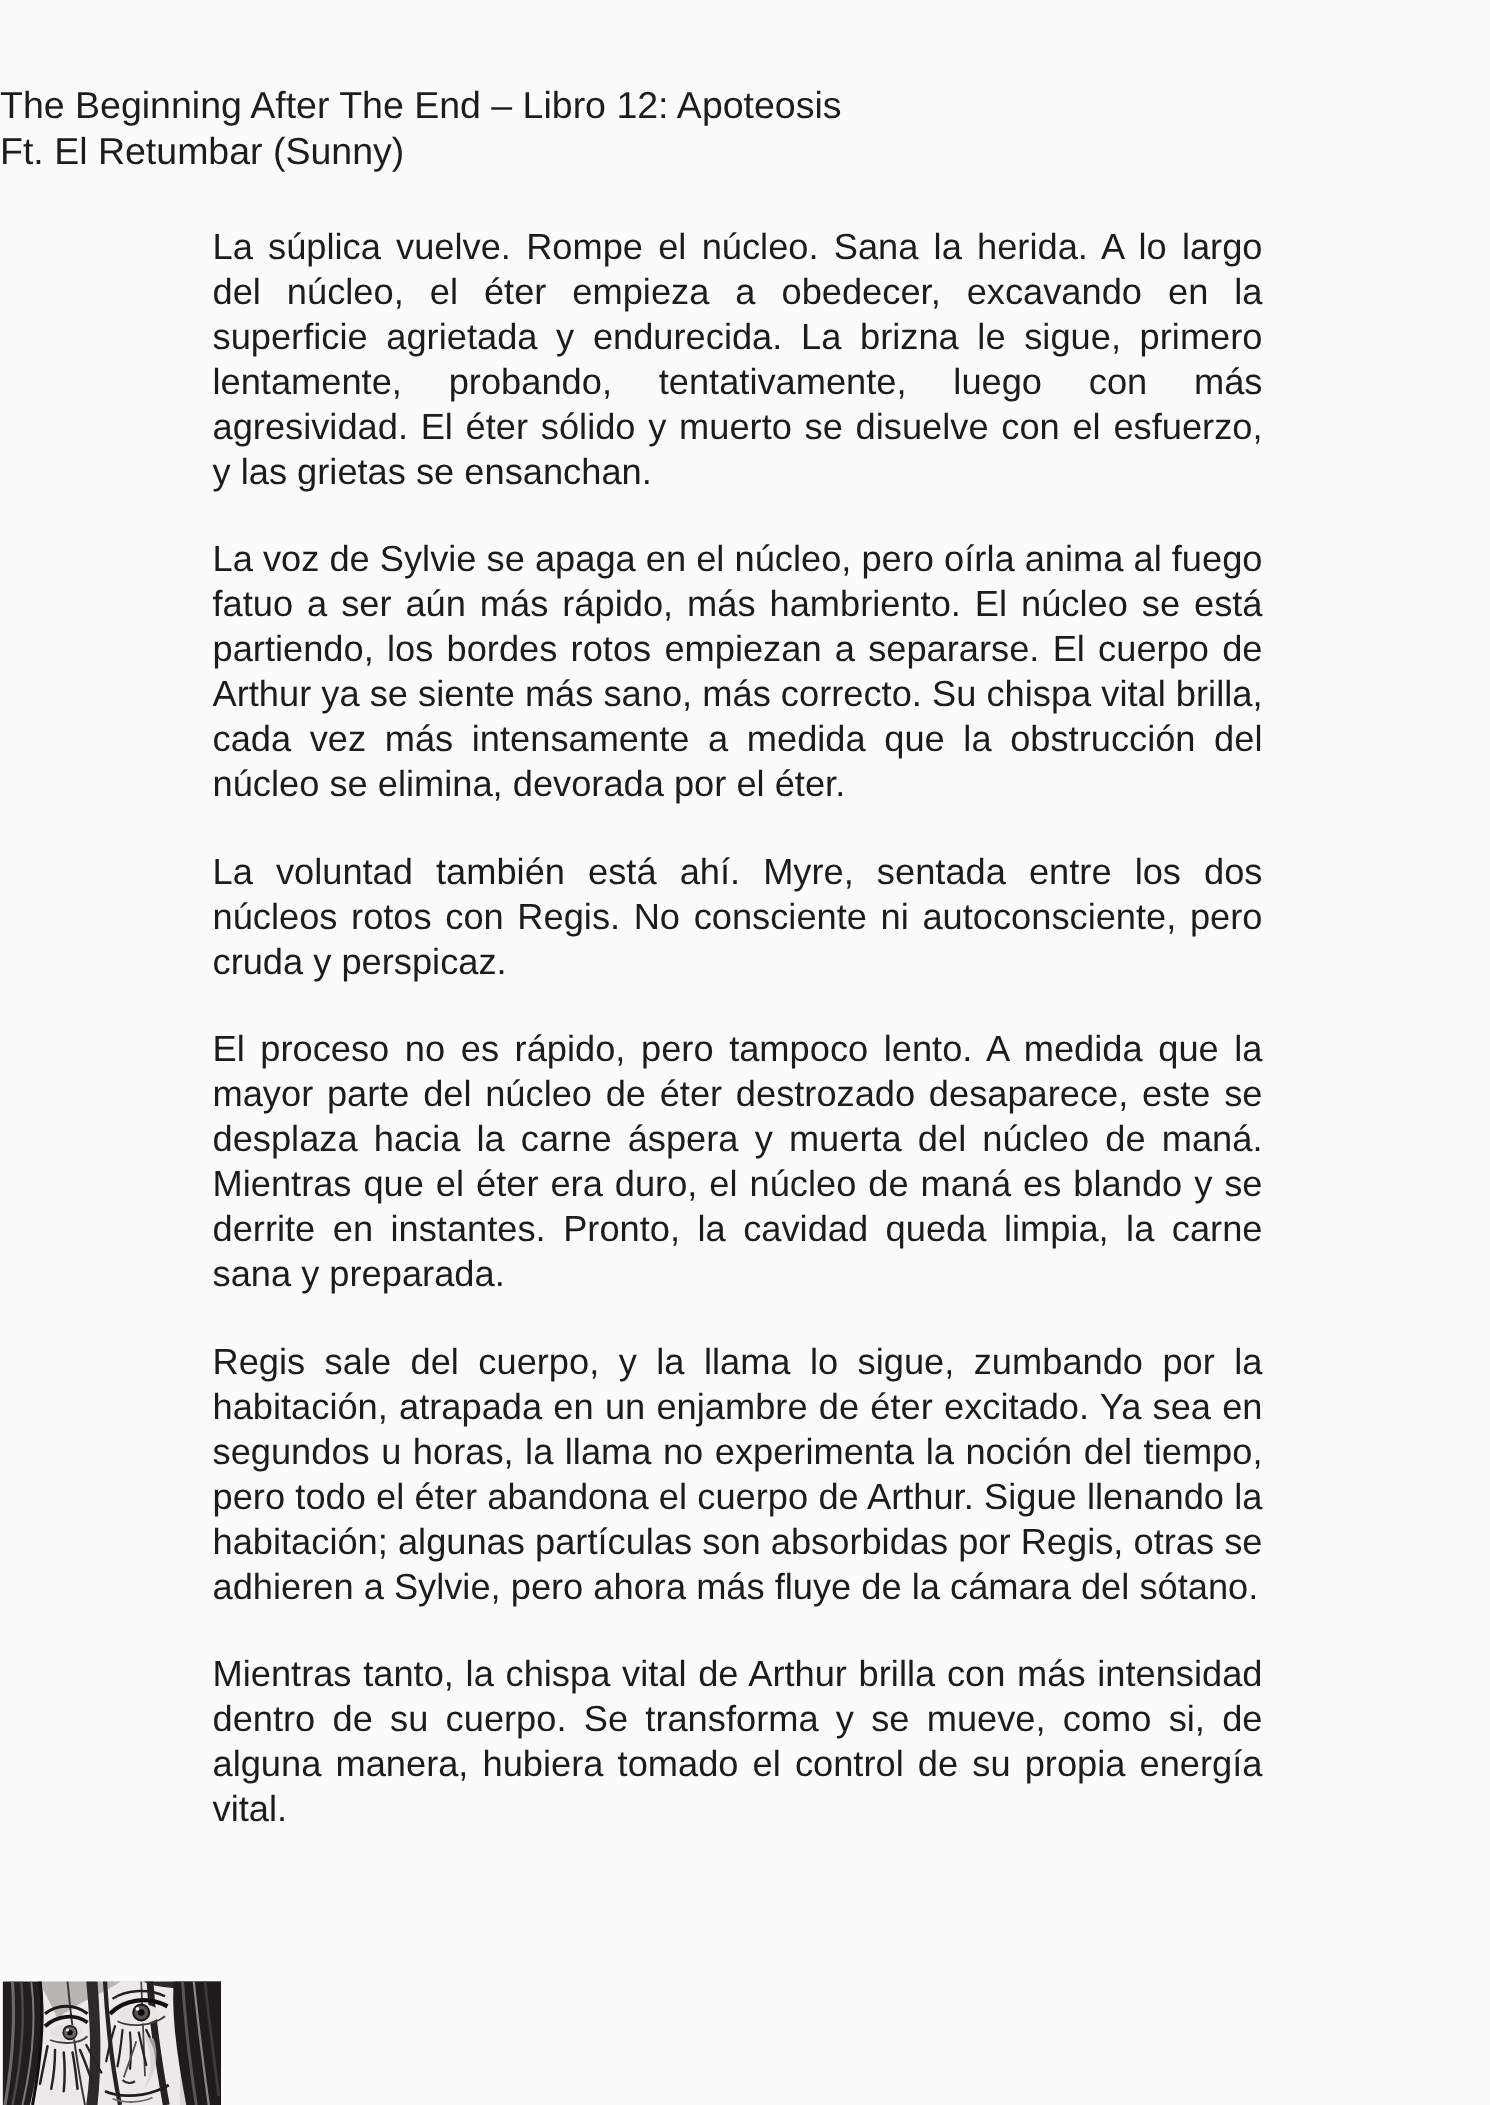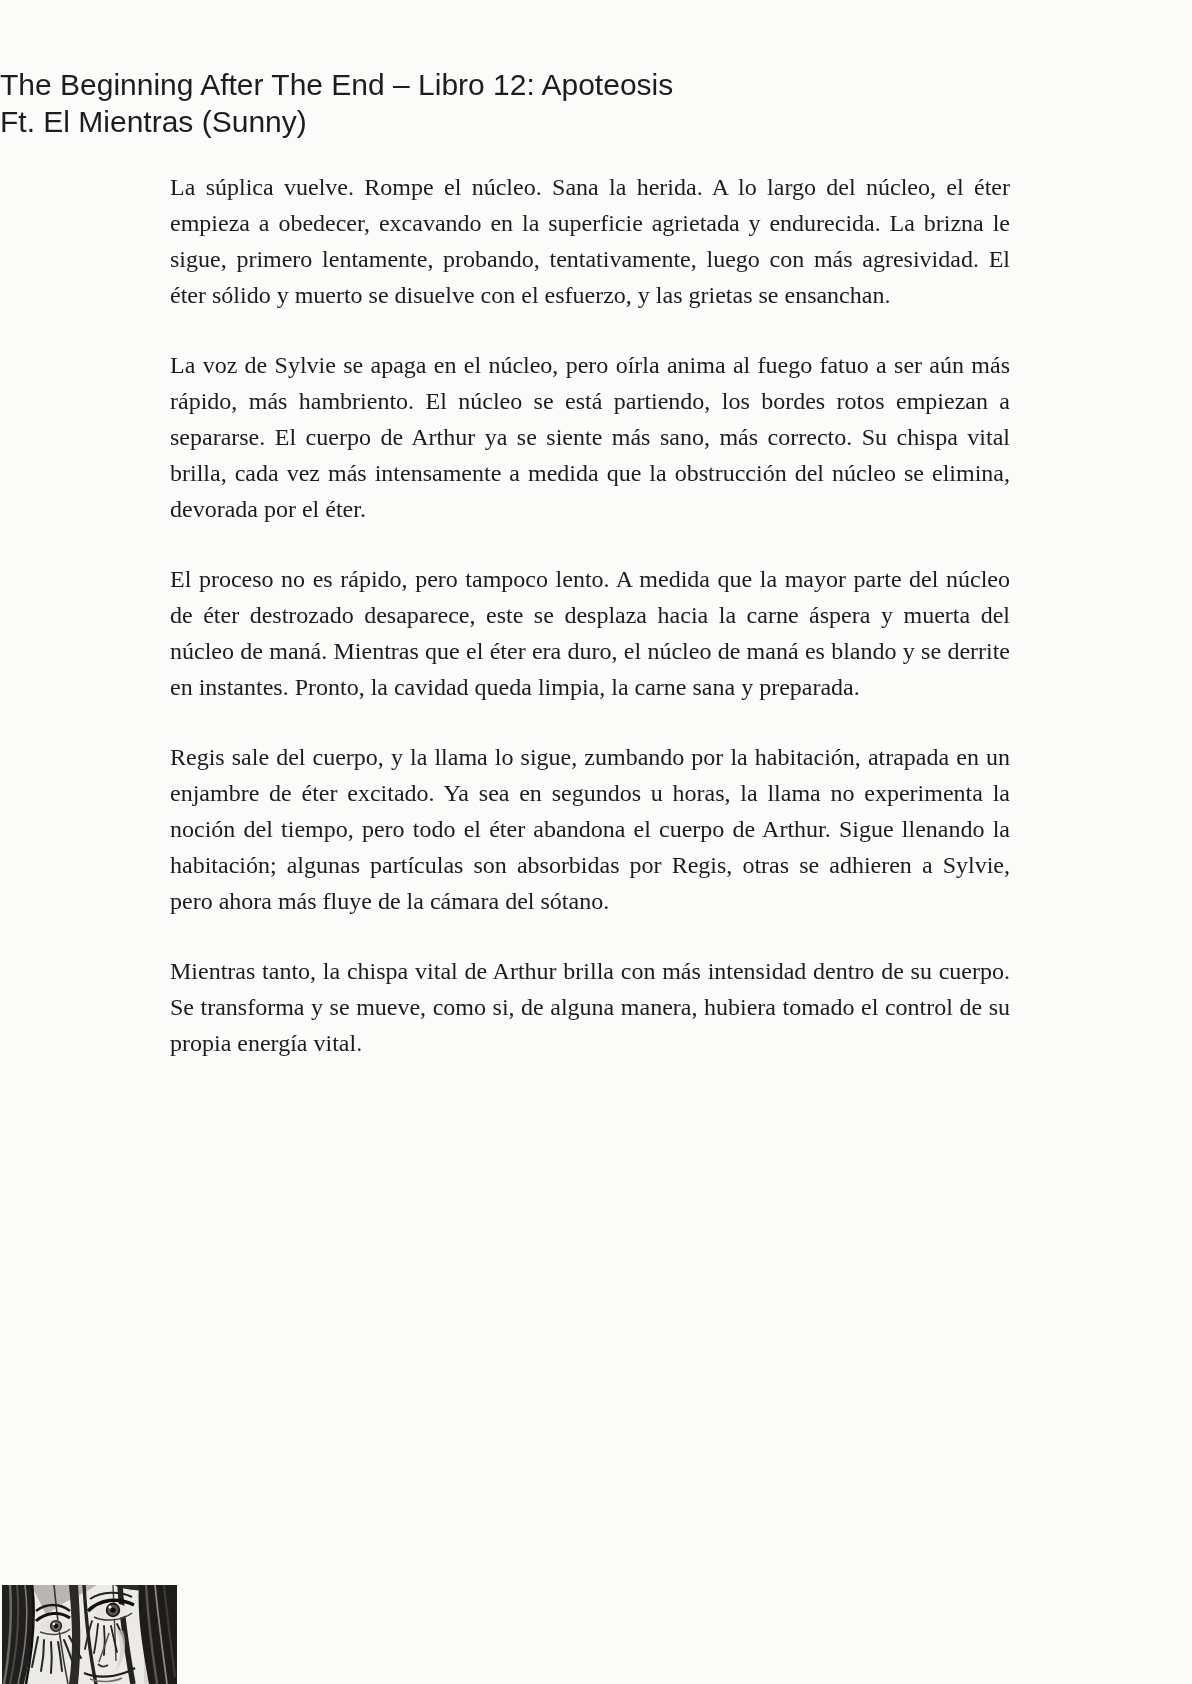--- a/index.html
+++ b/index.html
@@ -17,25 +17,25 @@
     left: 0;
     width: 100%;
     font-family: "Liberation Sans", "DejaVu Sans", sans-serif;
     font-size: 30px;
     line-height: 37px;
     font-weight: 400;
     color: #1d1d1d;
   }
   .doc-body {
     position: absolute;
-    top: 169px;
+    top: 180px;
     left: 170px;
     width: 840px;
-    font-family: Liberation Serif, serif;
-    font-size: 24px;
+    font-family: Liberation Sans, sans-serif;
+    font-size: 29px;
     line-height: 36px;
     color: #1c1c1c;
   }
   .doc-body p {
     margin: 0 0 34px 0;
     text-align: justify;
     text-justify: inter-word;
   }
   .doc-body p:last-child { margin-bottom: 17px; }
   .corner-art {
@@ -49,27 +49,28 @@
   }
   .corner-art svg { display: block; width: 100%; height: 100%; }
 </style>
 </head>
 <body>
 
 <div class="page">
 
   <header class="doc-header">
     <div>The Beginning After The End – Libro 12: Apoteosis</div>
-    <div>Ft. El Mientras (Sunny)</div>
+    <div>Ft. El Retumbar (Sunny)</div>
   </header>
 
   <main class="doc-body">
 
   <p>La súplica vuelve. Rompe el núcleo. Sana la herida. A lo largo del núcleo, el éter empieza a obedecer, excavando en la superficie agrietada y endurecida. La brizna le sigue, primero lentamente, probando, tentativamente, luego con más agresividad. El éter sólido y muerto se disuelve con el esfuerzo, y las grietas se ensanchan.</p>
       <p>La voz de Sylvie se apaga en el núcleo, pero oírla anima al fuego fatuo a ser aún más rápido, más hambriento. El núcleo se está partiendo, los bordes rotos empiezan a separarse. El cuerpo de Arthur ya se siente más sano, más correcto. Su chispa vital brilla, cada vez más intensamente a medida que la obstrucción del núcleo se elimina, devorada por el éter.</p>
+      <p>La voluntad también está ahí. Myre, sentada entre los dos núcleos rotos con Regis. No consciente ni autoconsciente, pero cruda y perspicaz.</p>
       <p>El proceso no es rápido, pero tampoco lento. A medida que la mayor parte del núcleo de éter destrozado desaparece, este se desplaza hacia la carne áspera y muerta del núcleo de maná. Mientras que el éter era duro, el núcleo de maná es blando y se derrite en instantes. Pronto, la cavidad queda limpia, la carne sana y preparada.</p>
       <p>Regis sale del cuerpo, y la llama lo sigue, zumbando por la habitación, atrapada en un enjambre de éter excitado. Ya sea en segundos u horas, la llama no experimenta la noción del tiempo, pero todo el éter abandona el cuerpo de Arthur. Sigue llenando la habitación; algunas partículas son absorbidas por Regis, otras se adhieren a Sylvie, pero ahora más fluye de la cámara del sótano.</p>
       <p>Mientras tanto, la chispa vital de Arthur brilla con más intensidad dentro de su cuerpo. Se transforma y se mueve, como si, de alguna manera, hubiera tomado el control de su propia energía vital.</p>
     </main>
 
   <figure class="corner-art" aria-label="Ilustración en blanco y negro: rostro de manga cubierto por mechones de cabello oscuro, recortada en la esquina inferior izquierda">
     <svg viewBox="0 0 175 99" preserveAspectRatio="none" aria-hidden="true">
 
       <rect x="0" y="0" width="175" height="99" fill="#d9d6d2"></rect>
       <path d="M28,0 H142 V99 H26 Z" fill="#eceae6"></path>

